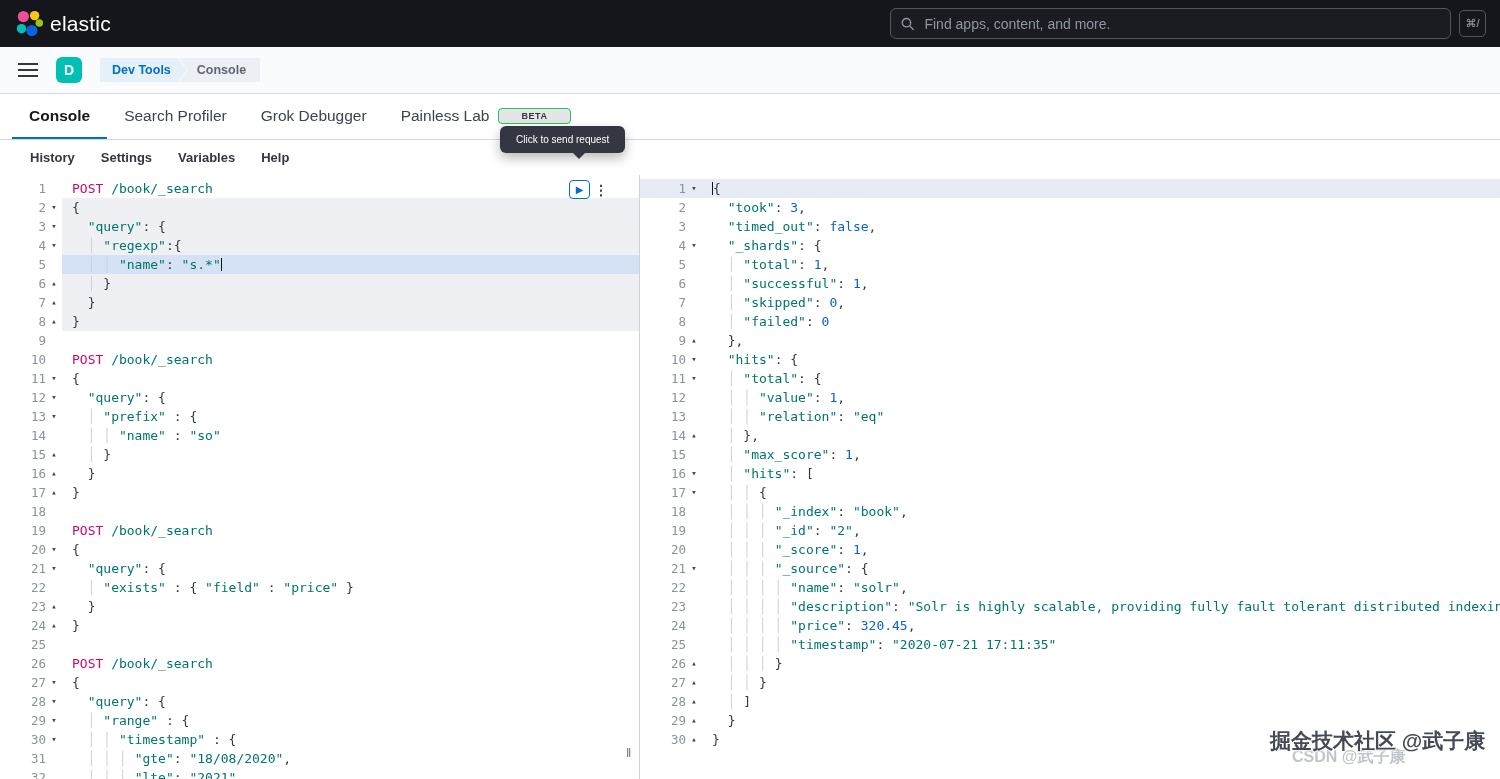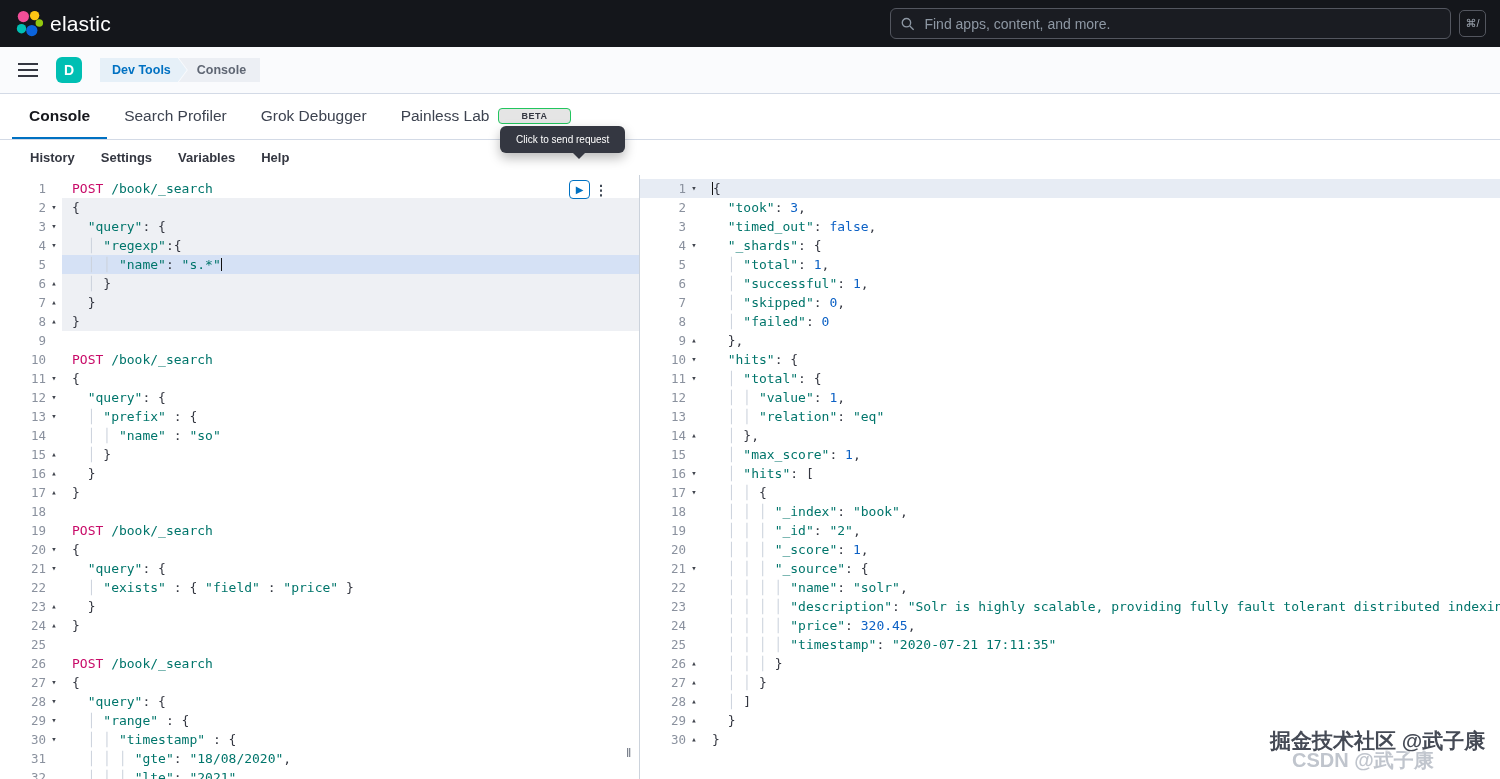--- a/index.html
+++ b/index.html
@@ -60,21 +60,21 @@
   .send-btn { position:absolute; left:569px; top:5px; width:21px; height:19px; border:1px solid #0071c2; border-radius:4px; background:#fff; color:#0071c2; display:flex; align-items:center; justify-content:center; font-size:10px; padding:0; cursor:pointer; }
   .req-dots { position:absolute; left:594px; top:5px; width:14px; height:19px; color:#3f4855; font-size:14px; font-weight:700; display:flex; align-items:center; justify-content:center; cursor:pointer; }
   .grip { position:absolute; left:626px; top:570px; color:#69707d; font-size:13px; cursor:col-resize; z-index:5; }
 
   
   .tooltip { position:absolute; left:500px; top:126px; background:#343741; color:#fff; font-size:10px; font-weight:500; padding:8px 16px; border-radius:6px; box-shadow:0 5px 12px rgba(0,0,0,.28); z-index:10; }
   .tooltip:after { content:""; position:absolute; left:72px; bottom:-6px; border-left:7px solid transparent; border-right:7px solid transparent; border-top:7px solid #343741; }
 
   
   .wm1 { position:absolute; left:1270px; top:727px; font-size:21px; font-weight:700; color:#454a55; text-shadow:0 1px 2px rgba(255,255,255,.95), 0 0 4px rgba(255,255,255,.8); z-index:20; }
-  .wm2 { position:absolute; left:1292px; top:747px; font-size:20px; font-weight:700; color:#c0c5cd; z-index:19; }
+  .wm2 { position:absolute; left:1292px; top:747px; font-size:16px; font-weight:700; color:#c0c5cd; z-index:19; }
 </style>
 </head>
 <body>
 
 <div class="screen">
 
   <header class="topbar">
     <div class="brand">
       <svg width="30" height="30" viewBox="0 0 32 32">
         <circle cx="10" cy="8" r="6" fill="#f04e98"></circle>

